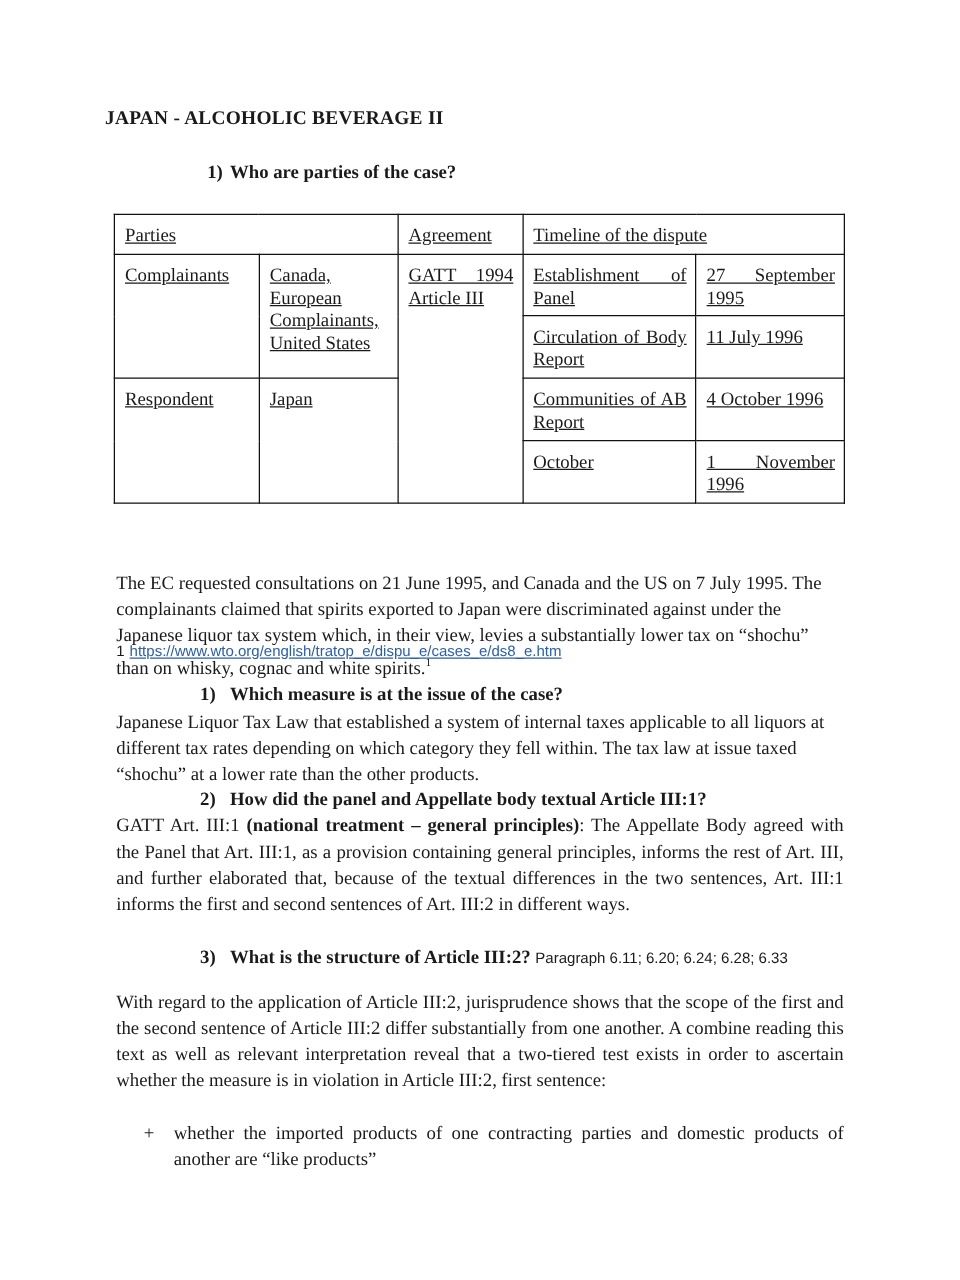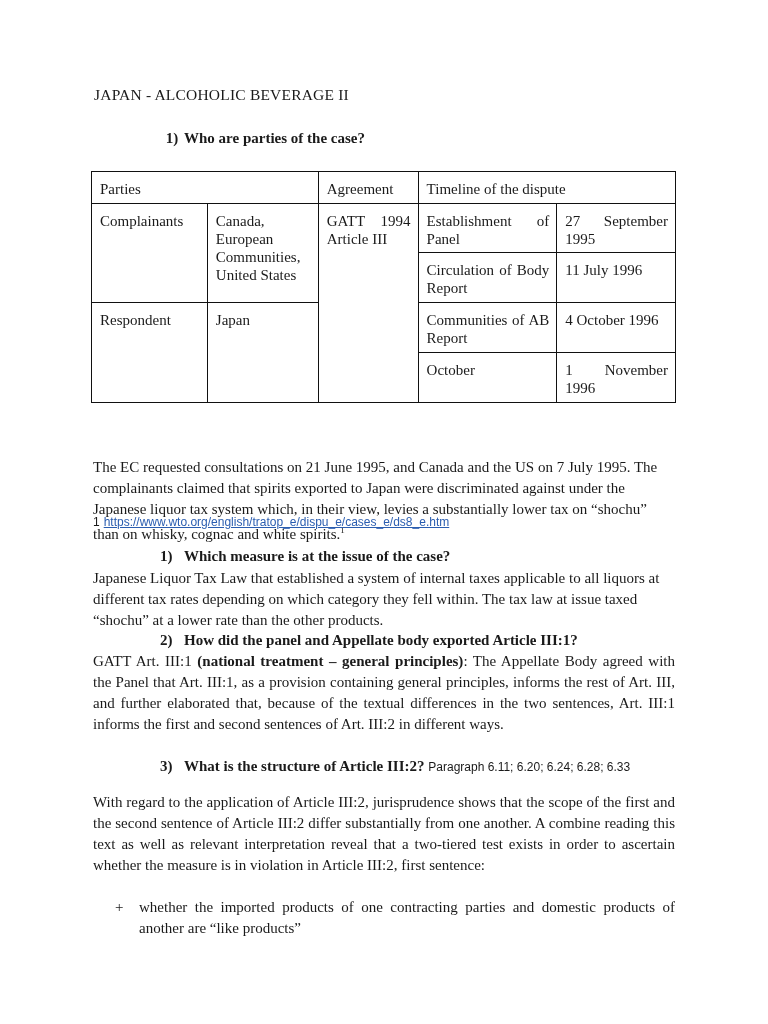--- a/index.html
+++ b/index.html
@@ -1,25 +1,25 @@
 <!DOCTYPE html>
 <html><head>
 <meta charset="utf-8">
 <style>
   html, body { margin:0; padding:0; background:#ffffff; }
   body { width:768px; height:1024px; position:relative; overflow:hidden;
          font-family:"Liberation Serif", "DejaVu Serif", serif; color:#1a1a1a; }
   .abs { position:absolute; }
-  .title { left:94px; top:86px; font-size:15.5px; font-weight:normal; letter-spacing:0.2px; }
+  .title { left:84px; top:86px; font-size:15.5px; font-weight:bold; letter-spacing:0.2px; }
   .q { font-weight:bold; font-size:15px; }
   .q .num { display:inline-block; width:24px; }
   .body-text { font-size:15px; line-height:21px; }
   .just { text-align:justify; text-align-last:left; }
   table.parties { position:absolute; left:91px; top:171px; width:585px; border-collapse:collapse;
-                  font-size:15px; line-height:18px; }
+                  font-size:15px; line-height:18px;text-decoration:underline; }
   table.parties td { border:1.5px solid #111; vertical-align:top; padding:8px 7px 4px 8px; }
   .small-sans { font-family:"Liberation Sans", "DejaVu Sans", sans-serif; font-size:12px; font-weight:normal; }
   .link { color:#2a5db0; text-decoration:underline; font-family:"Liberation Sans", sans-serif; font-size:12px;text-align:center; }
   sup { font-size:9px; }
 </style>
 </head>
 <body>
 
 <div>
 
@@ -38,21 +38,21 @@
         <col style="width:119px">
     </colgroup>
     <tbody>
         <tr style="height:32px">
       <td colspan="2">Parties</td>
       <td>Agreement</td>
       <td colspan="2">Timeline of the dispute</td>
     </tr>
     <tr style="height:49px">
       <td rowspan="2">Complainants</td>
-      <td rowspan="2">Canada, European Communities, United States</td>
+      <td rowspan="2">Canada, European Complainants, United States</td>
       <td rowspan="4" class="just">GATT 1994 Article III</td>
       <td class="just">Establishment of Panel</td>
       <td class="just">27 September 1995</td>
     </tr>
     <tr style="height:50px">
       <td class="just">Circulation of Body Report</td>
       <td>11 July 1996</td>
     </tr>
     <tr style="height:50px">
       <td rowspan="2">Respondent</td>
@@ -76,21 +76,21 @@
     <a class="link" href="#">https://www.wto.org/english/tratop_e/dispu_e/cases_e/ds8_e.htm</a>
   </div>
 
   <div class="abs q" style="left:160px; top:548px;">
     <span class="num">1)</span><span>Which measure is at the issue of the case?</span>
   </div>
 
   <div class="abs body-text" style="left:93px; top:568px; width:582px;">Japanese Liquor Tax Law that established a system of internal taxes applicable to all liquors at different tax rates depending on which category they fell within. The tax law at issue taxed “shochu” at a lower rate than the other products.</div>
 
   <div class="abs q" style="left:160px; top:632px;">
-    <span class="num">2)</span><span>How did the panel and Appellate body exported Article III:1?</span>
+    <span class="num">2)</span><span>How did the panel and Appellate body textual Article III:1?</span>
   </div>
 
   <div class="abs body-text just" style="left:93px; top:651px; width:582px;">
     <span>GATT Art. III:1 </span><b>(national treatment – general principles)</b><span>: The Appellate Body agreed with the Panel that Art. III:1, as a provision containing general principles, informs the rest of Art. III, and further elaborated that, because of the textual differences in the two sentences, Art. III:1 informs the first and second sentences of Art. III:2 in different ways.</span>
   </div>
 
   <div class="abs q" style="left:160px; top:757px; width:520px; line-height:19px;">
     <span class="num">3)</span><span>What is the structure of Article III:2?</span>
     <span class="small-sans">Paragraph 6.11; 6.20; 6.24; 6.28; 6.33</span>
   </div>

